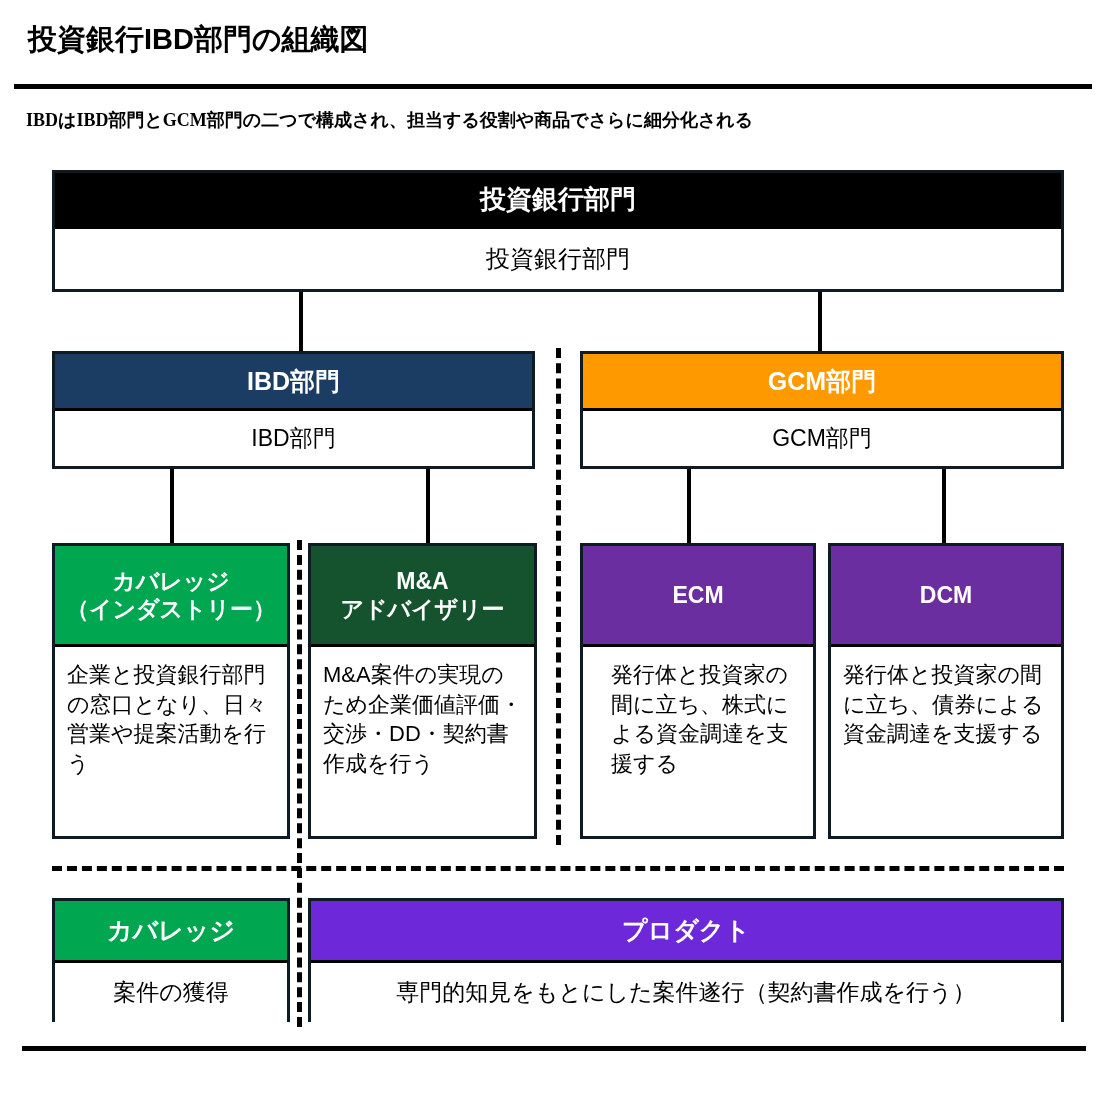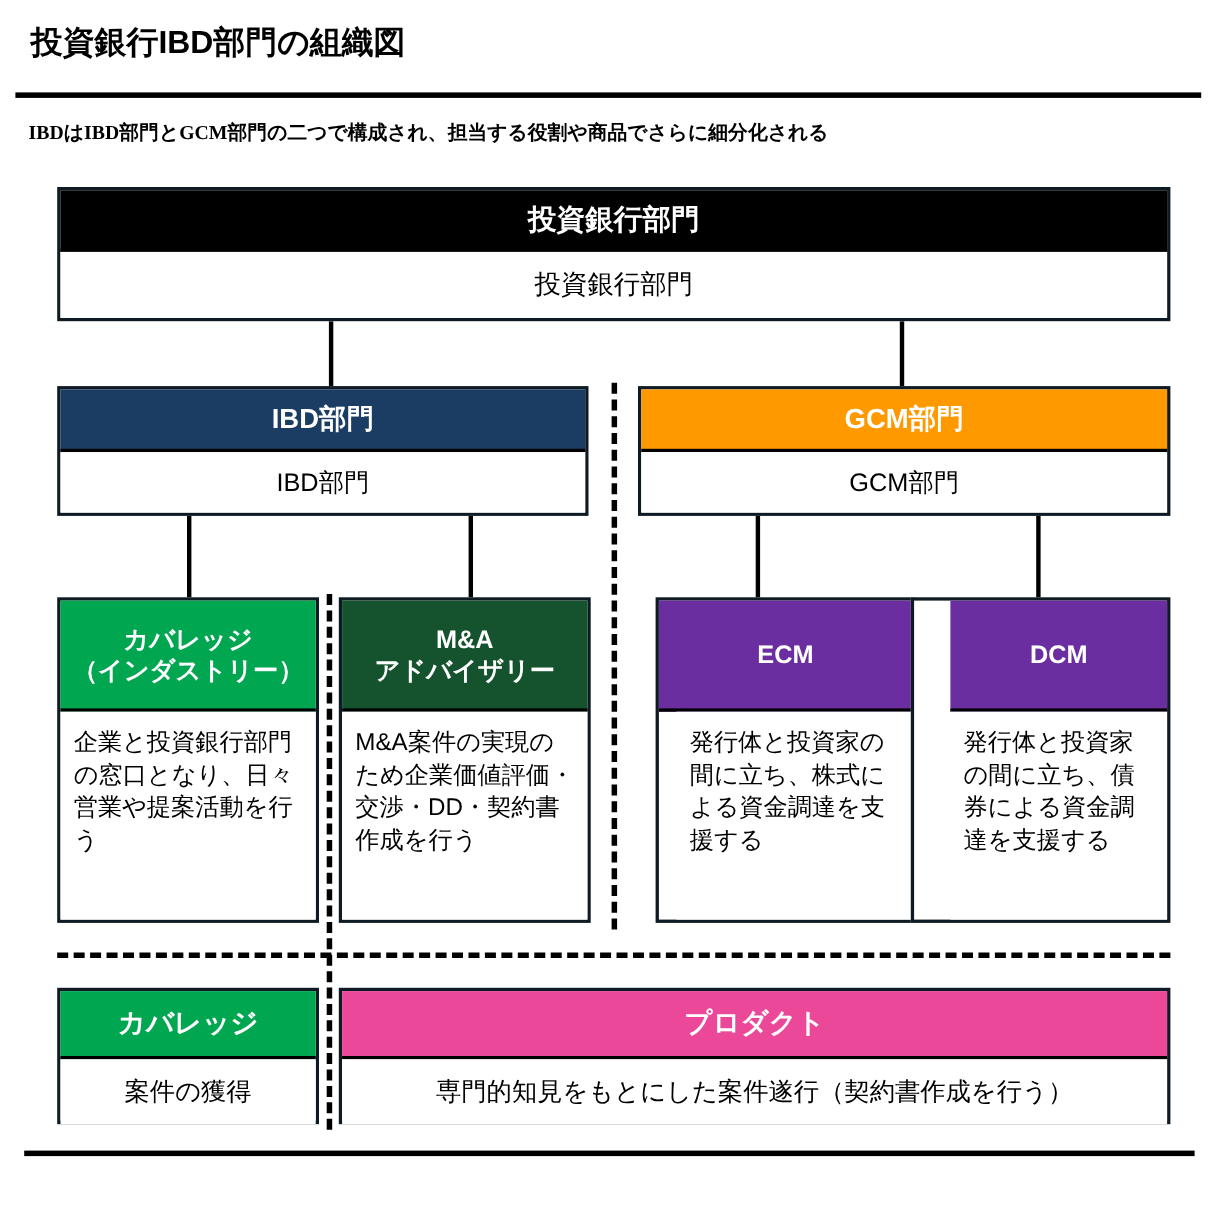--- a/index.html
+++ b/index.html
@@ -176,36 +176,35 @@
   }
   #ma-node .node-head {
     height: 101px;
     background: #14532d;
   }
   #ma-node .node-body {
     height: 189px;
   }
 
   #ecm-node {
-    left: 596px;
+    left: 580px;
     width: 236px;
   }
   #ecm-node .node-head {
     height: 101px;
     background: #6b2ea0;
   }
   #ecm-node .node-body {
     height: 189px;
     margin-left: 16px;
   }
 
   #dcm-node {
     left: 828px;
     width: 236px;
-    padding-left: 33px;
   }
   #dcm-node .node-head {
     height: 101px;
     background: #6b2ea0;
   }
   #dcm-node .node-body {
     height: 189px;
   }
 
   
@@ -229,21 +228,21 @@
   }
   #role-coverage .node-head {
     background: #00a650;
   }
 
   #role-product {
     left: 308px;
     width: 756px;
   }
   #role-product .node-head {
-    background: #ec4899;
+    background: #6d28d9;
     text-align: center;
   }
 
   
   .vline {
     position: absolute;
     width: 4px;
     background: #000000;
     z-index: 1;
   }

